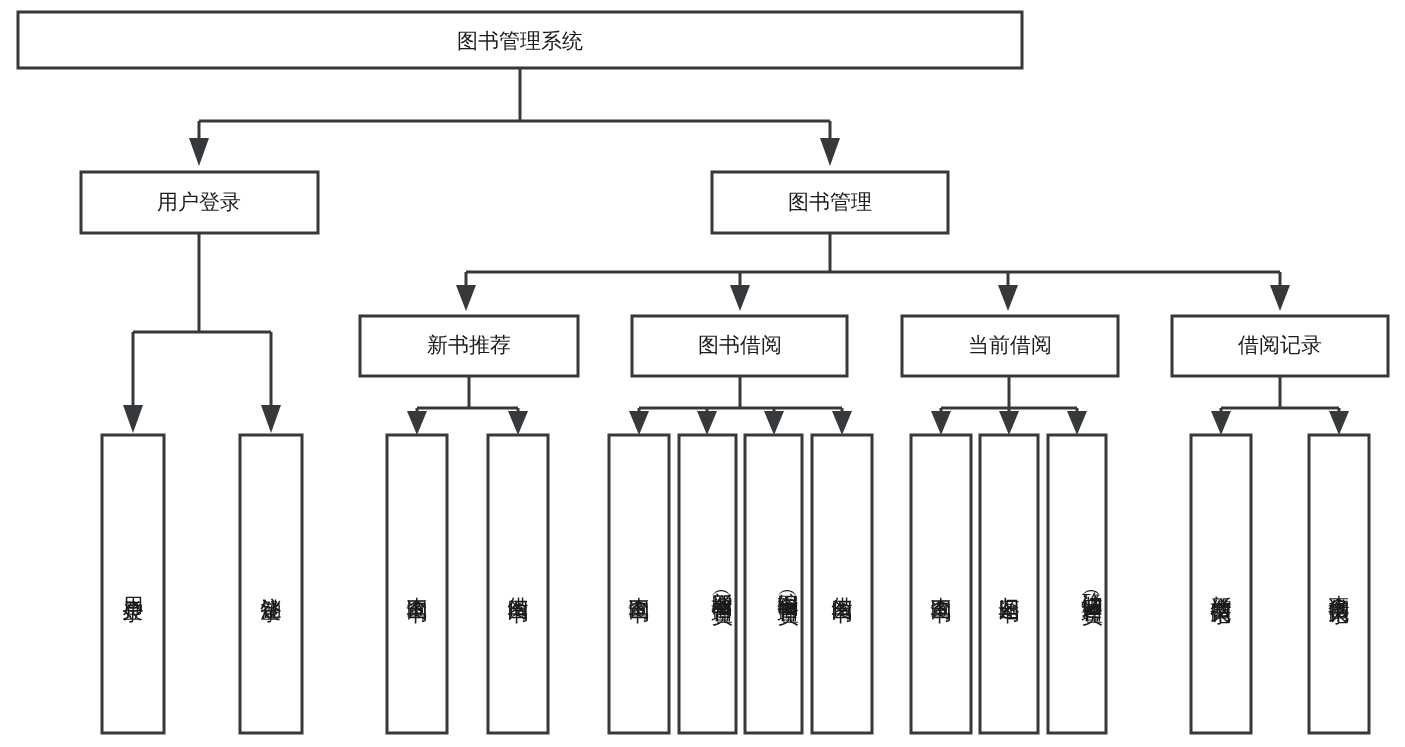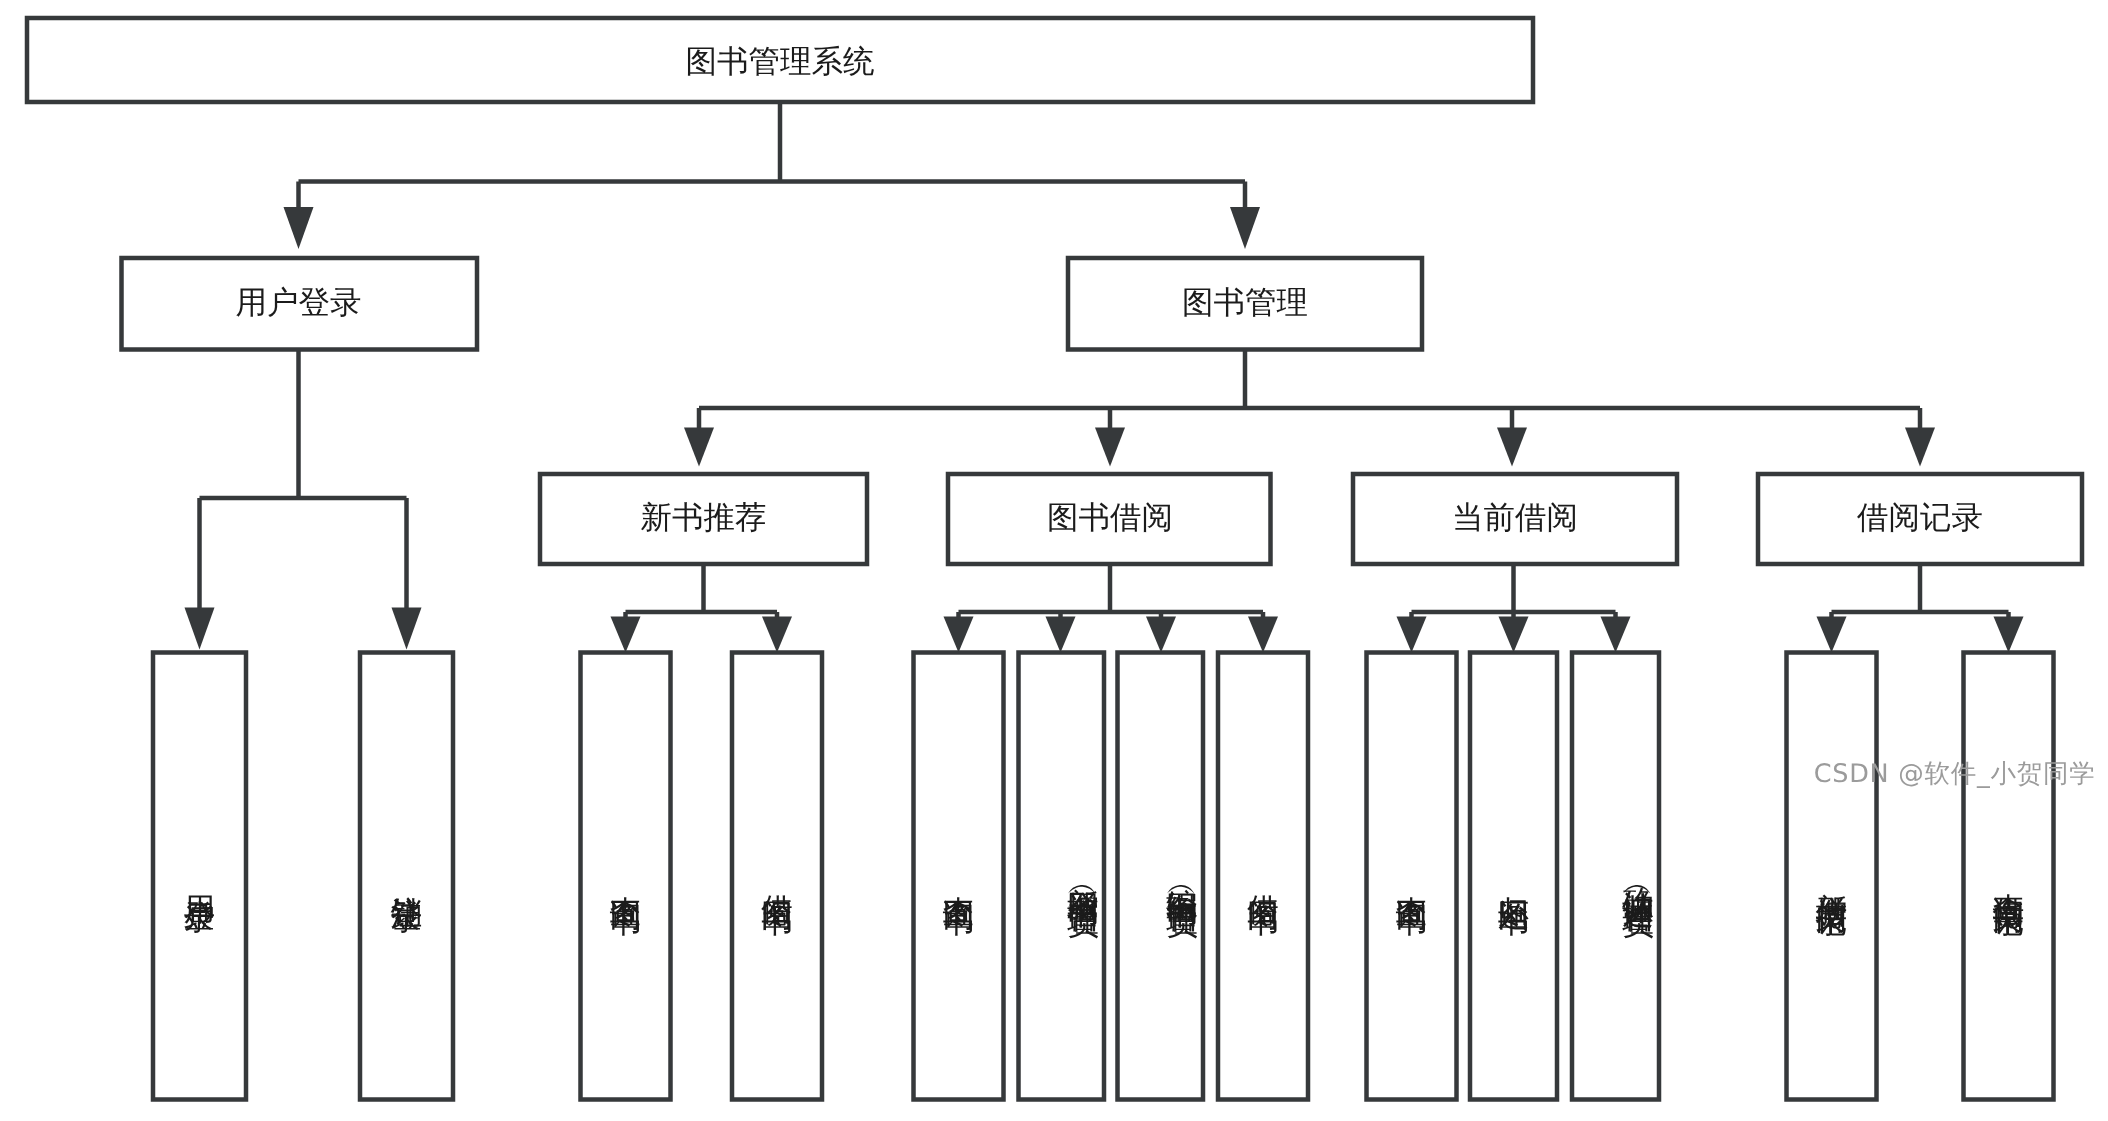--- a/index.html
+++ b/index.html
@@ -243,14 +243,13 @@
   <div class="node-label-v" style="left:609px; top:435px; width:60px; height:298px;">查询图书</div>
   <div class="node-label-v" style="left:679px; top:437px; width:57px; height:294px; align-items:flex-start;">新增图书（管理员）</div>
   <div class="node-label-v" style="left:745px; top:437px; width:57px; height:294px; align-items:flex-start;">编辑图书（管理员）</div>
   <div class="node-label-v" style="left:812px; top:435px; width:60px; height:298px;">借阅图书</div>
   <div class="node-label-v" style="left:911px; top:435px; width:60px; height:298px;">查询图书</div>
   <div class="node-label-v" style="left:980px; top:435px; width:58px; height:298px;">归还图书</div>
   <div class="node-label-v" style="left:1048px; top:437px; width:58px; height:294px; align-items:flex-start;">确认归还（管理员）</div>
   <div class="node-label-v" style="left:1191px; top:435px; width:60px; height:298px;">新增借阅记录</div>
   <div class="node-label-v" style="left:1309px; top:435px; width:60px; height:298px;">查询借阅记录</div>
 
-  <div class="watermark">CSDN @软件_小贺同学</div>
 </div>
 
 </body></html>

